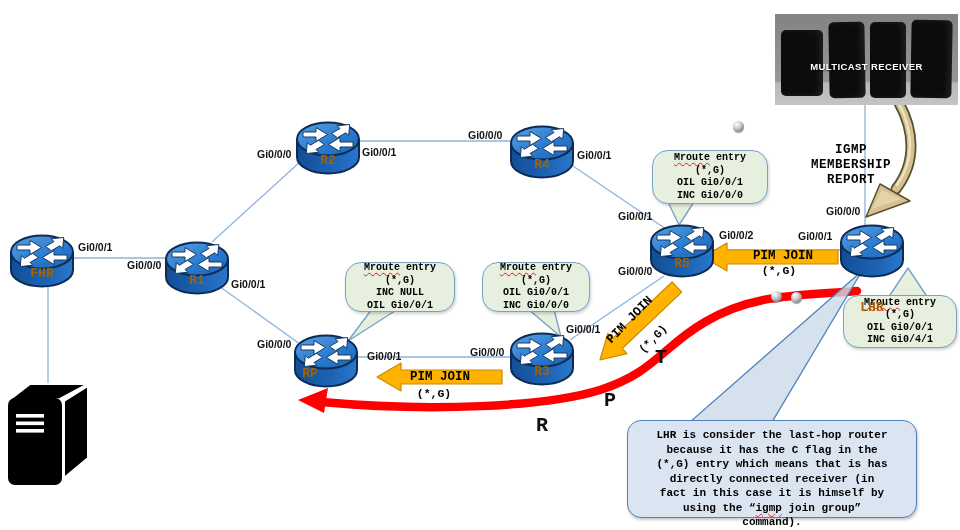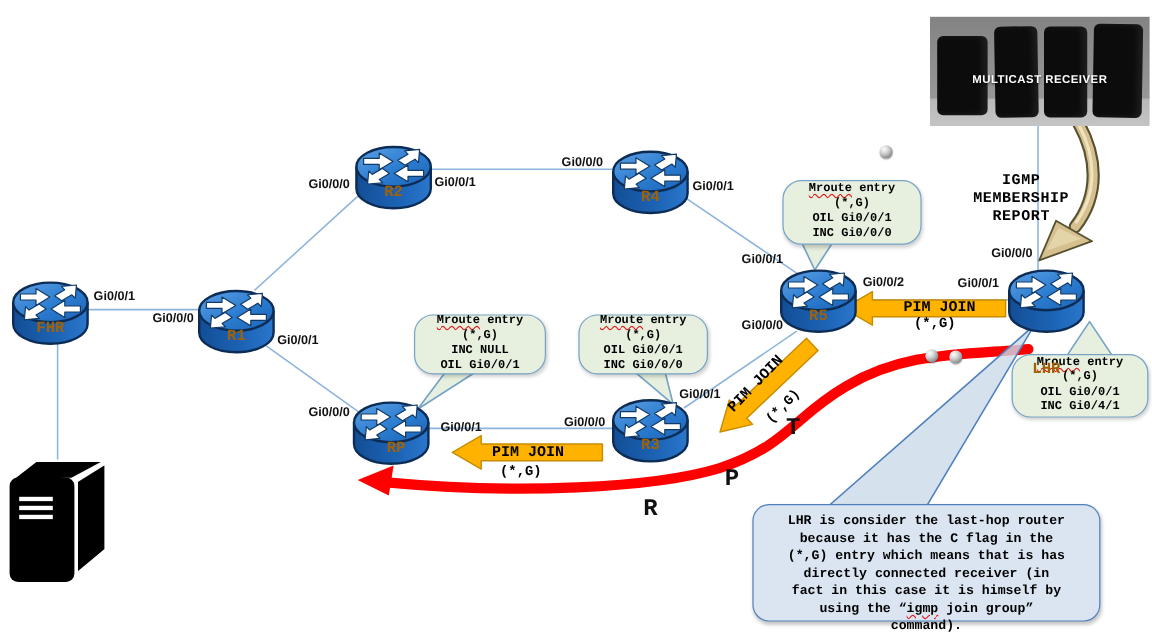--- a/index.html
+++ b/index.html
@@ -141,21 +141,21 @@
     <div>IGMP MEMBERSHIP</div>
     <div>REPORT</div>
   </div>
 
   <div class="rname" style="left:42px;top:273px;">FHR</div>
   <div class="rname" style="left:197px;top:280px;">R1</div>
   <div class="rname" style="left:328px;top:160px;">R2</div>
   <div class="rname" style="left:542px;top:164px;">R4</div>
   <div class="rname" style="left:682px;top:263px;">R5</div>
   <div class="rname" style="left:872px;top:263px;margin-top:44px;">LHR</div>
-  <div class="rname" style="left:330px;top:373px;">RP</div>
+  <div class="rname" style="left:310px;top:373px;">RP</div>
   <div class="rname" style="left:542px;top:371px;">R3</div>
 
   <div class="lbl" style="left:78px;top:241px;">Gi0/0/1</div>
   <div class="lbl" style="left:127px;top:259px;">Gi0/0/0</div>
   <div class="lbl" style="left:231px;top:278px;">Gi0/0/1</div>
   <div class="lbl" style="left:257px;top:148px;">Gi0/0/0</div>
   <div class="lbl" style="left:362px;top:146px;">Gi0/0/1</div>
   <div class="lbl" style="left:468px;top:129px;">Gi0/0/0</div>
   <div class="lbl" style="left:577px;top:149px;">Gi0/0/1</div>
   <div class="lbl" style="left:618px;top:210px;">Gi0/0/1</div>

